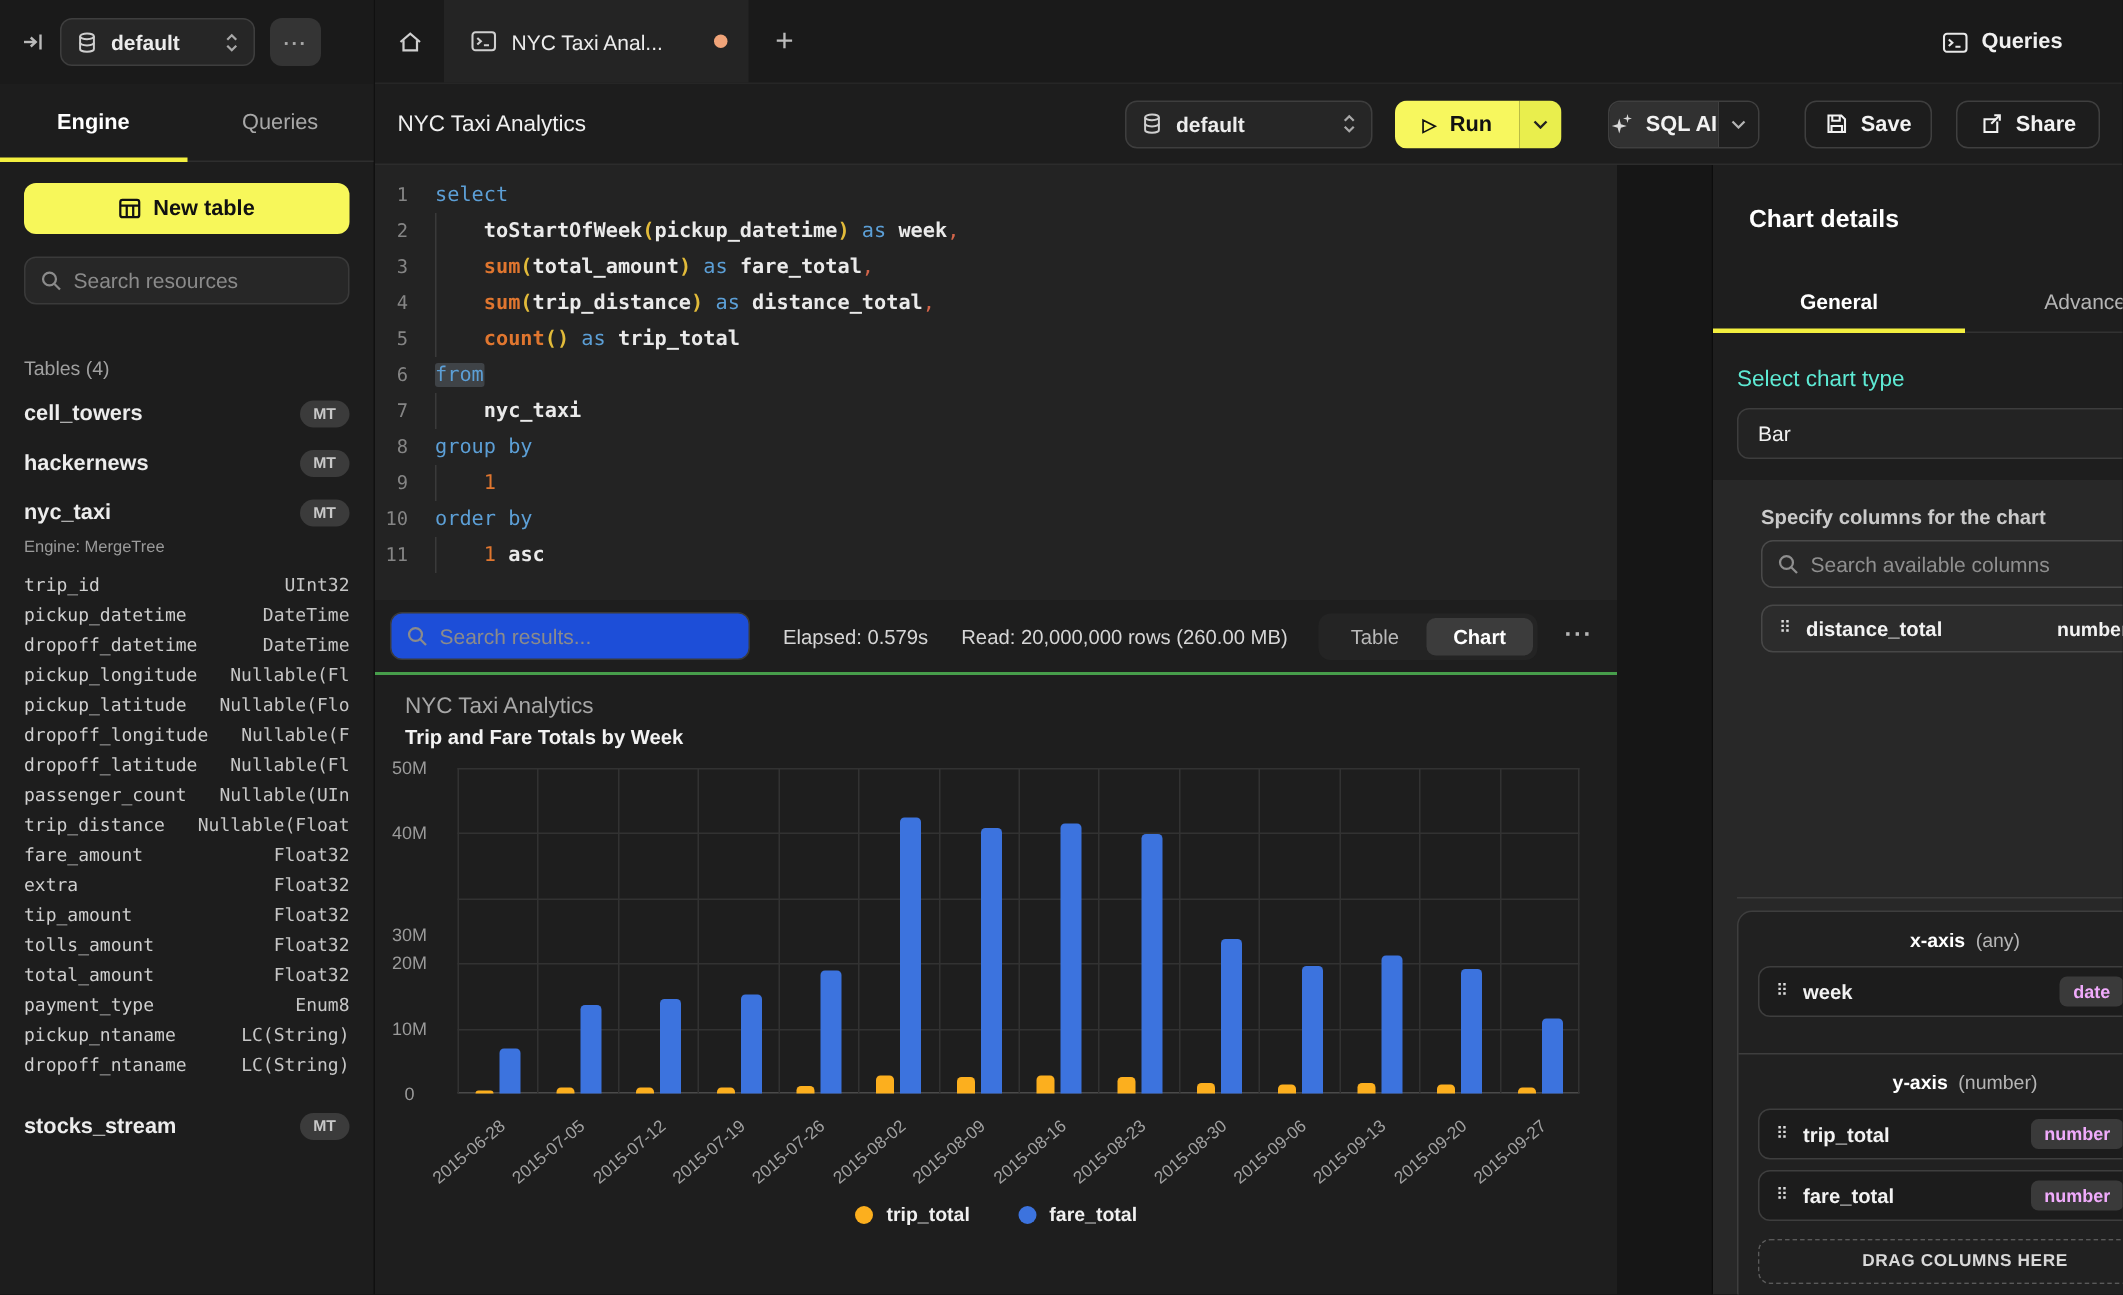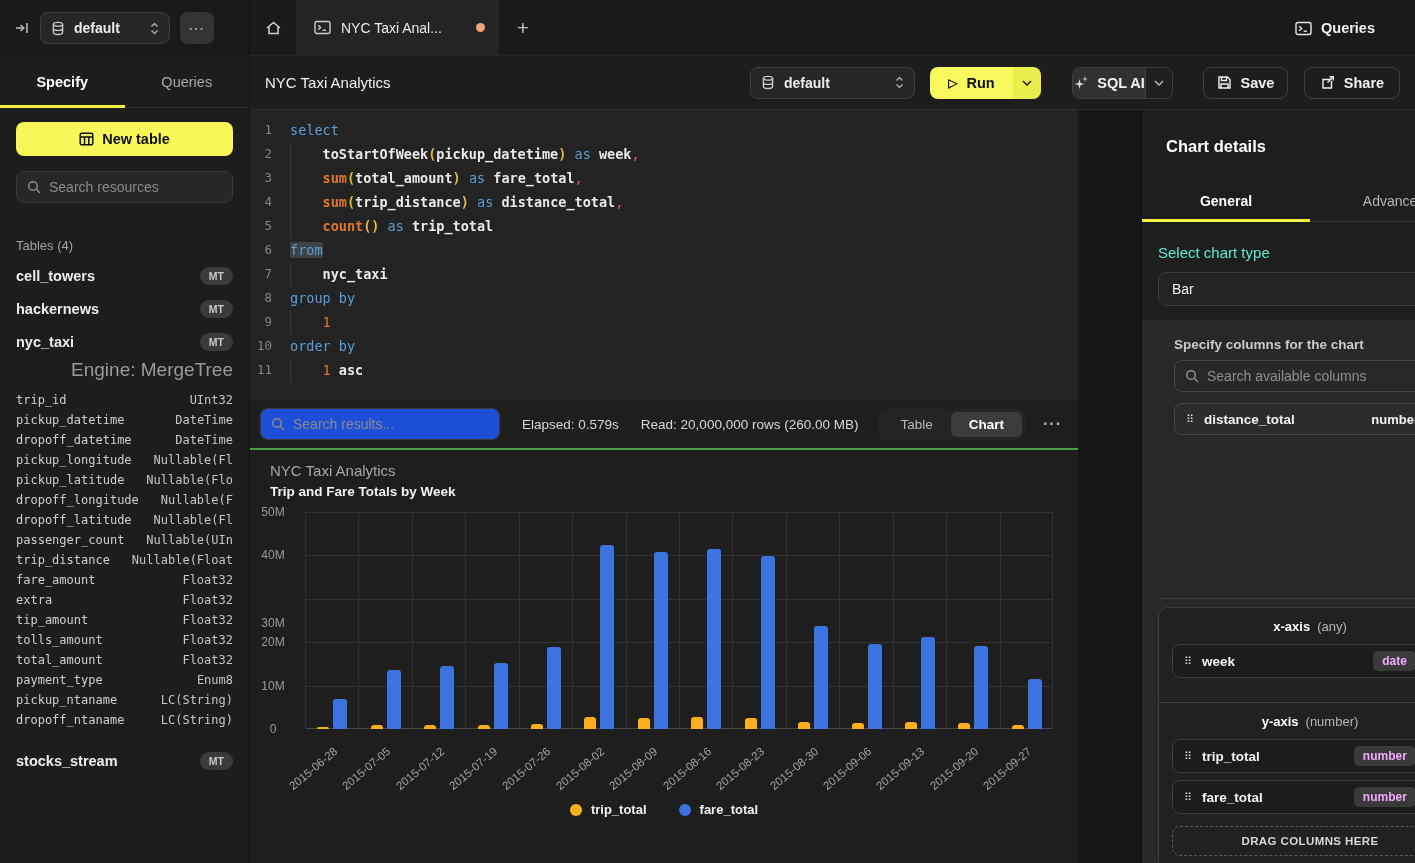--- a/index.html
+++ b/index.html
@@ -31,21 +31,21 @@
   .search-box { margin-top:15px; height:32px; background:#272727; border:1px solid #3a3a3a; border-radius:8px;
     display:flex; align-items:center; padding:0 10px; gap:8px; }
   .search-box input { flex:1; background:transparent; border:none; outline:none; color:#ddd;
     font-size:14px; font-family:inherit; }
   .search-box input::placeholder { color:#8b8b8b; }
   .sec-label { margin:35px 0 6px 0; font-size:13px; color:#a0a0a0; }
   .tbl-row { height:33px; display:flex; align-items:center; justify-content:space-between; cursor:pointer; }
   .tbl-name { font-size:14.5px; font-weight:600; color:#ececec; }
   .mt-badge { background:#3b3b3b; color:#c8c8c8; font-size:10.5px; font-weight:700; border-radius:10px;
     padding:3px 9px; }
-  .tbl-engine { font-size:19px; color:#9a9a9a; margin:1px 0 9px 0;text-align:right; }
+  .tbl-engine { font-size:11px; color:#9a9a9a; margin:1px 0 9px 0; }
   .col-row { height:20px; display:flex; justify-content:space-between; align-items:center;
     font-family:"DejaVu Sans Mono", monospace; font-size:12px; color:#cfcfcf; overflow:hidden; white-space:nowrap; }
   .col-type { color:#c6c6c6; }
   .gap14 { height:14px; }
 
   
   #tabstrip { position:absolute; left:250px; top:0; right:0; height:56px; background:#1a1a1a;
     display:flex; align-items:stretch; border-bottom:1px solid #262626; }
   .home-btn { width:46px; display:flex; align-items:center; justify-content:center; color:#cfcfcf; cursor:pointer; }
   .qtab { width:203px; background:#242424; display:flex; align-items:center; padding:0 14px 0 18px; gap:10px; cursor:pointer; }
@@ -194,21 +194,21 @@
         <span>
           <svg width="9" height="13" viewBox="0 0 9 13" fill="none" stroke="#a8a8a8" stroke-width="1.5">
             <path d="M1.5 4.5 L4.5 1.5 L7.5 4.5"></path>
               <path d="M1.5 8.5 L4.5 11.5 L7.5 8.5"></path>
           </svg>
         </span>
       </div>
       <div class="ellip-btn">···</div>
     </div>
     <div class="sb-tabs">
-      <div class="sb-tab active">Specify</div>
+      <div class="sb-tab active">Engine</div>
       <div class="sb-tab">Queries</div>
     </div>
     <div class="sb-body">
       <button class="new-table-btn">
         <span>
           <svg width="15" height="14" viewBox="0 0 15 14" fill="none" stroke="#111" stroke-width="1.5">
             <rect x="1.2" y="1.2" width="12.6" height="11.6" rx="1.5"></rect>
             <line x1="1.2" y1="5" x2="13.8" y2="5"></line>
               <line x1="5.5" y1="5" x2="5.5" y2="12.8"></line>
               <line x1="9.8" y1="5" x2="9.8" y2="12.8"></line>

